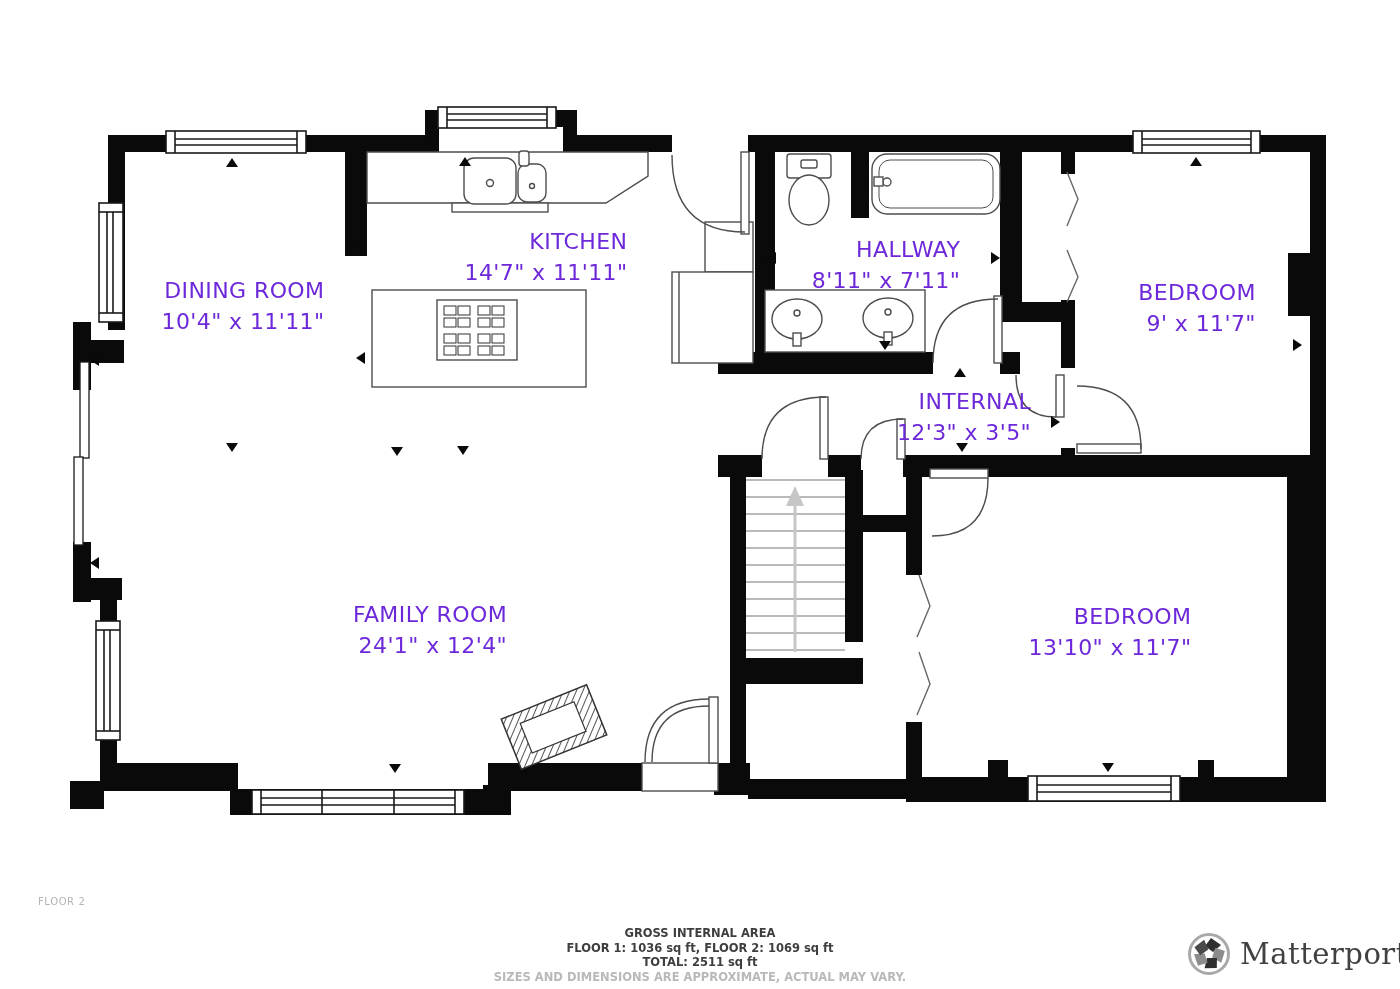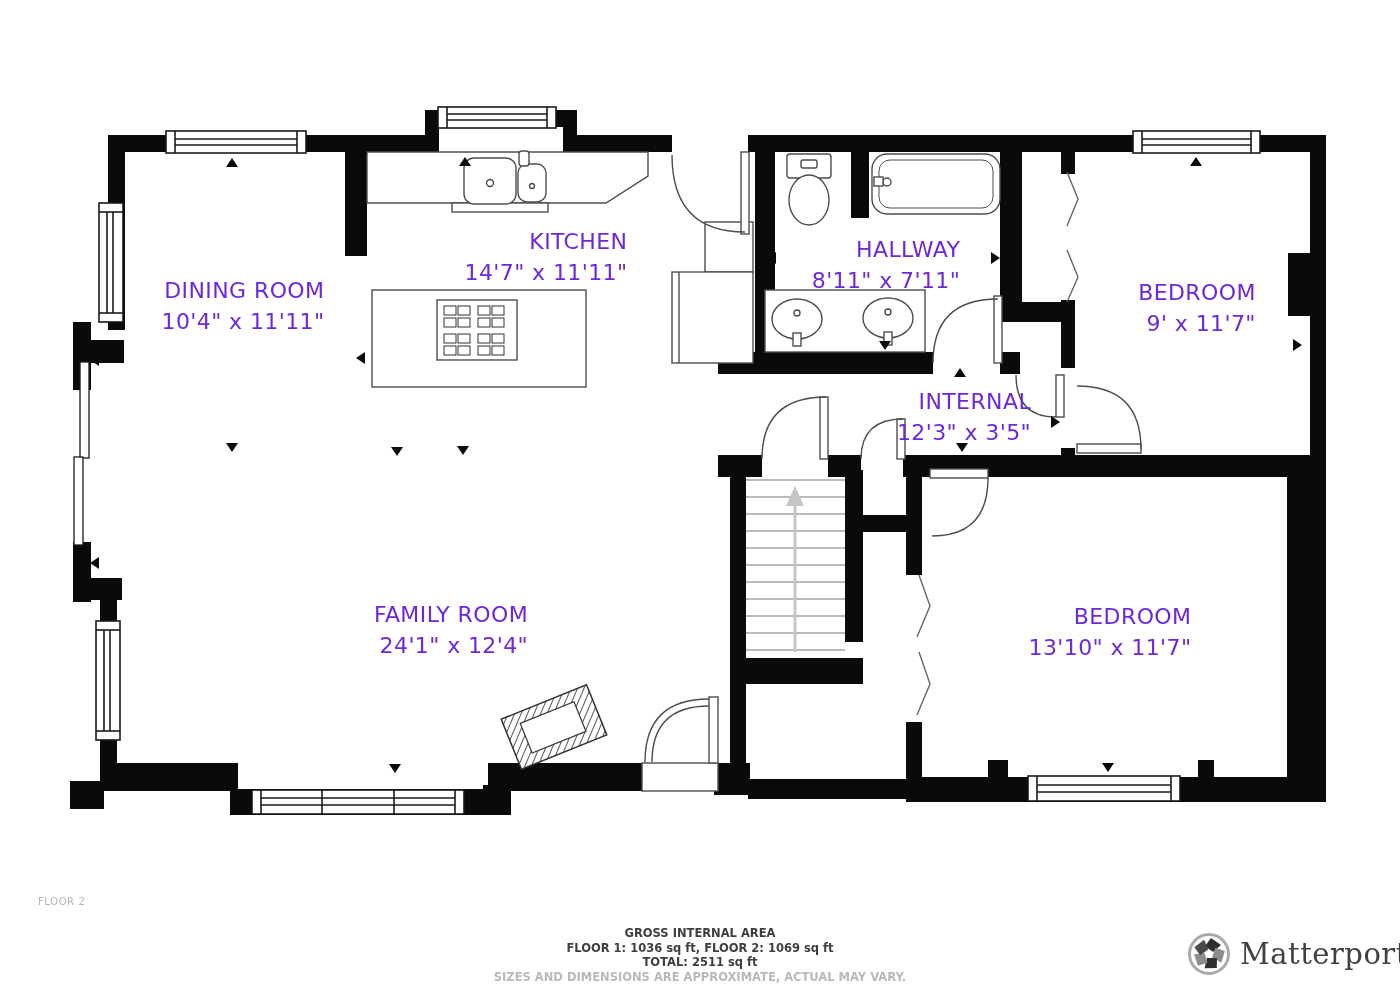--- a/index.html
+++ b/index.html
@@ -321,21 +321,21 @@
     <div>8'11" x 7'11"</div>
   </div>
   <div class="room-label" style="left:1197px;top:308px">
     <div>BEDROOM</div>
     <div>9' x 11'7"</div>
   </div>
   <div class="room-label" style="left:964px;top:417px">
     <div>INTERNAL</div>
     <div>12'3" x 3'5"</div>
   </div>
-  <div class="room-label" style="left:451px;top:630px">
+  <div class="room-label" style="left:430px;top:630px">
     <div>FAMILY ROOM</div>
     <div>24'1" x 12'4"</div>
   </div>
   <div class="room-label" style="left:1110px;top:632px">
     <div>BEDROOM</div>
     <div>13'10" x 11'7"</div>
   </div>
 
   <div class="floor-tag">FLOOR 2</div>
 

